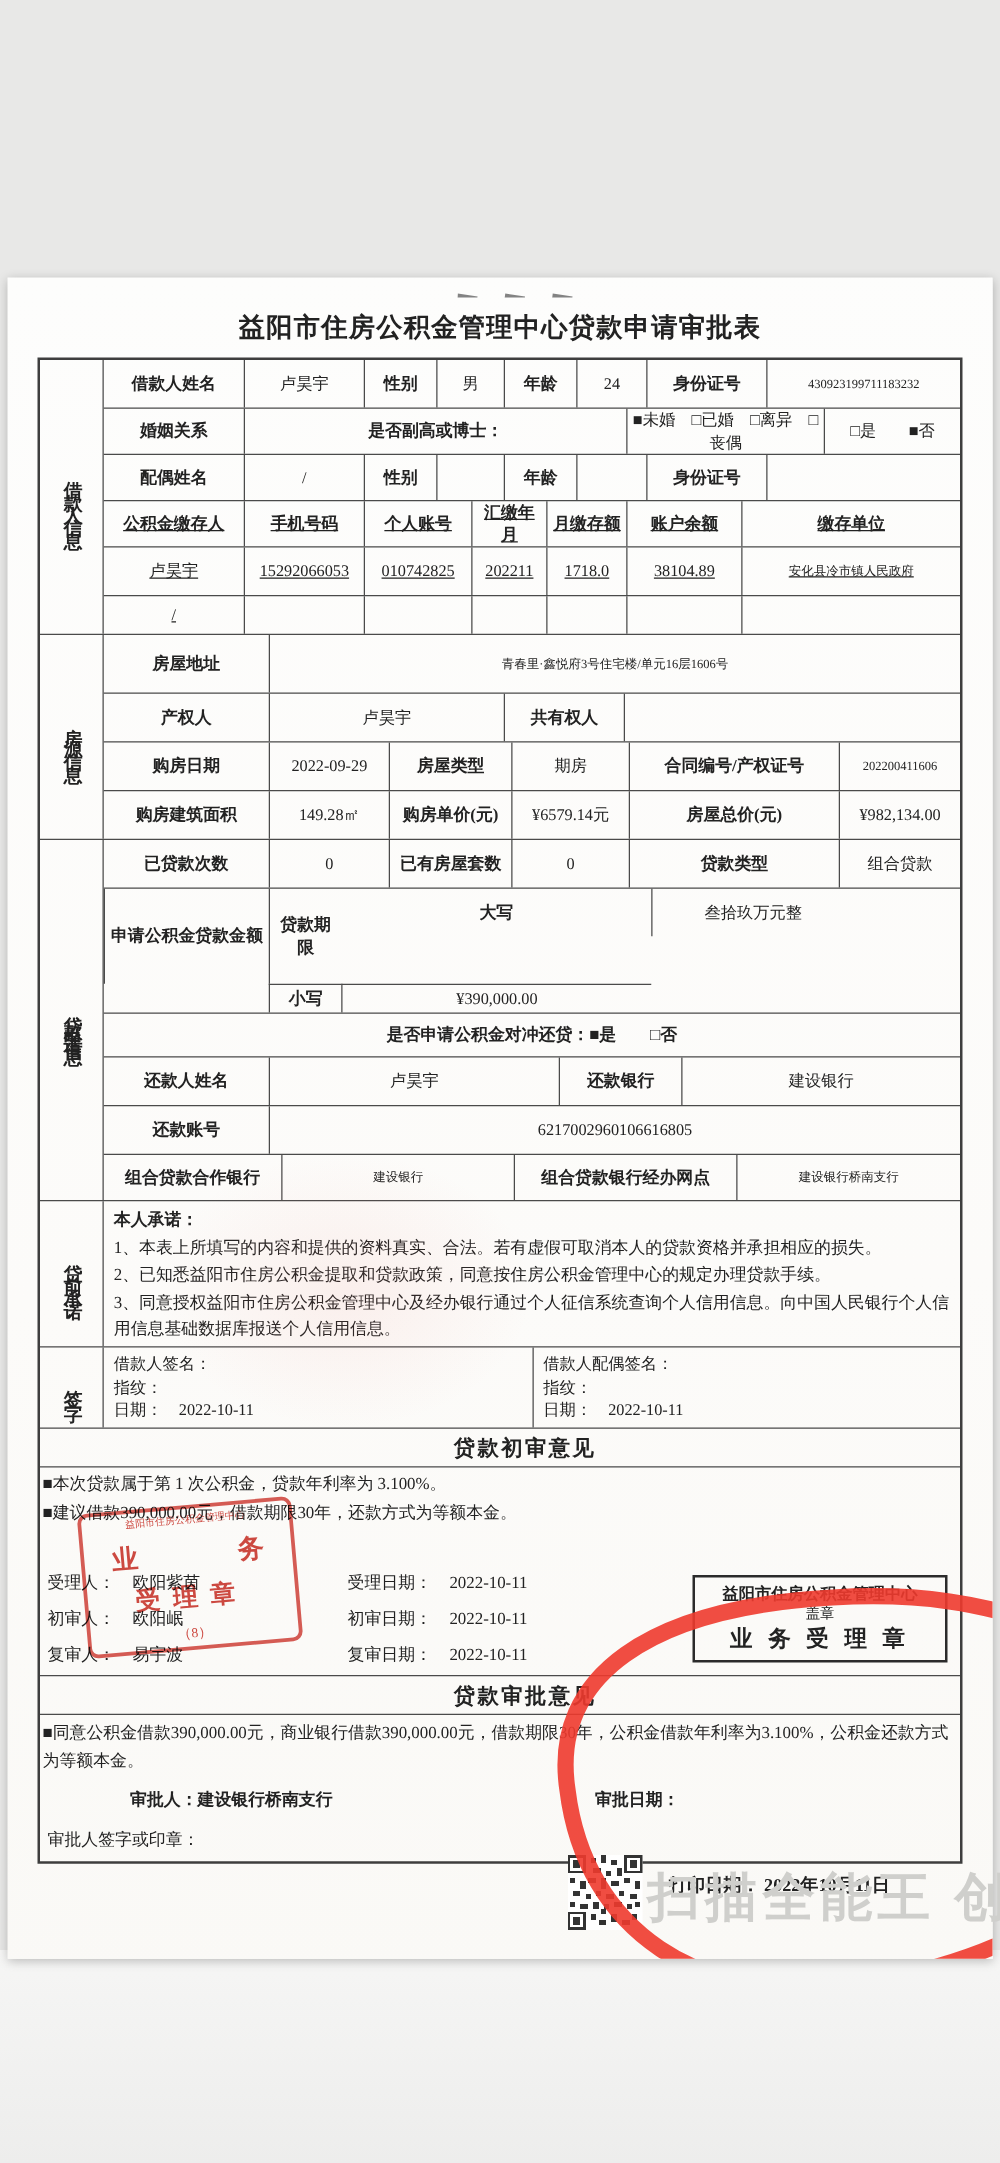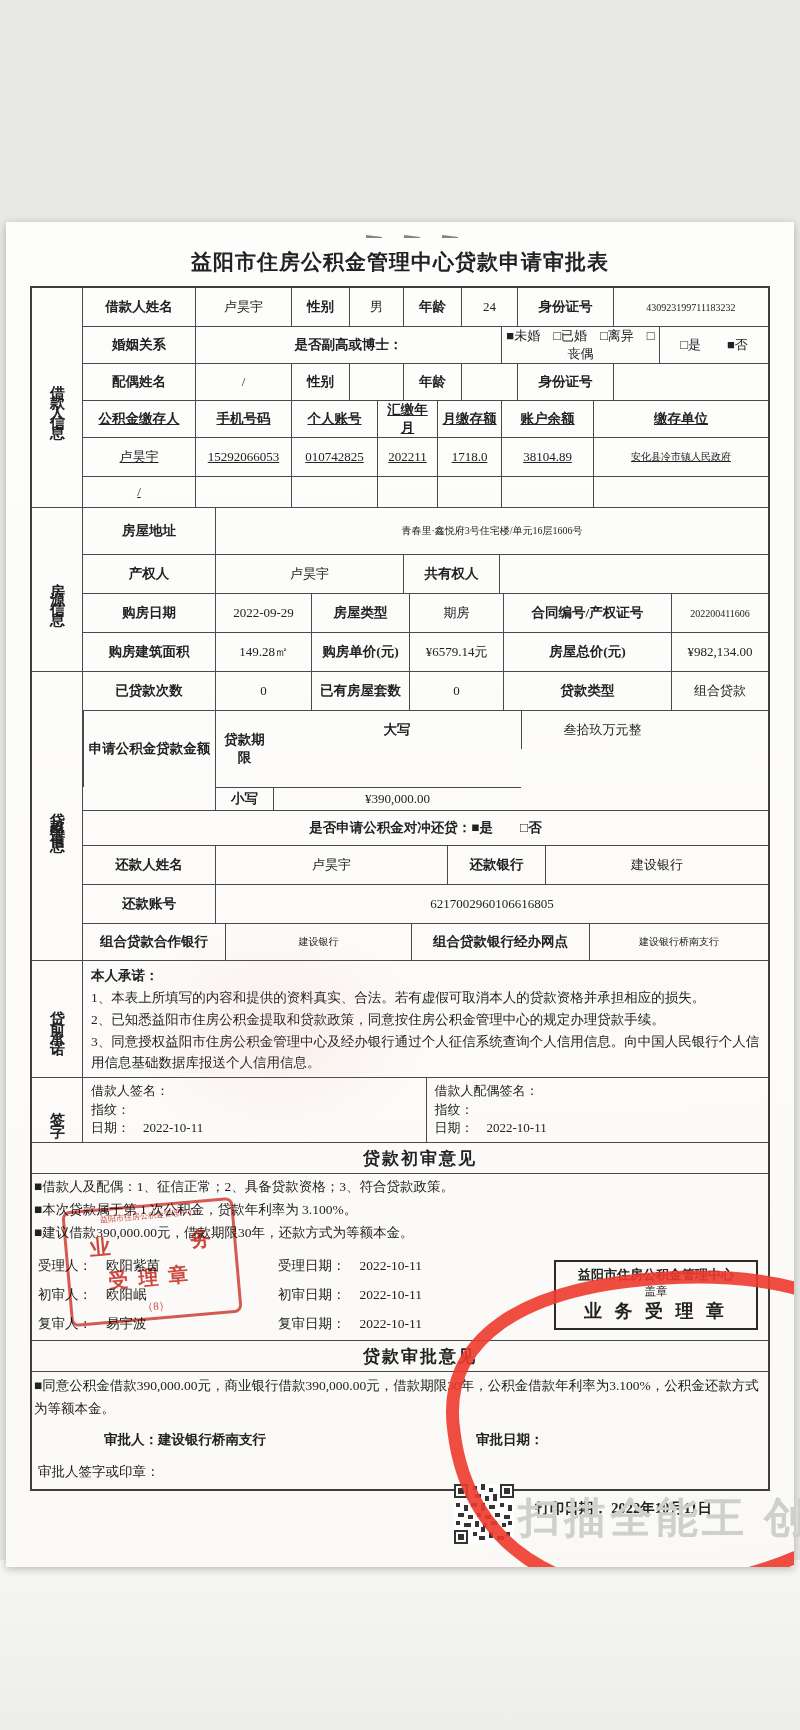--- a/index.html
+++ b/index.html
@@ -285,21 +285,20 @@
             <span>指纹：</span>
             <span><i style="font-style:normal">日期：</i>　<i style="font-style:normal">2022-10-11</i></span>
           </div>
         </div>
       </div>
     </div>
 
     <div class="full">
       <div class="center-head">贷款初审意见</div>
       <div class="review-lines">
-        <div>■借款人及配偶：1、征信正常；2、具备贷款资格；3、符合贷款政策。</div>
         <div>■本次贷款属于第 1 次公积金，贷款年利率为 3.100%。</div>
         <div>■建议借款390,000.00元，借款期限30年，还款方式为等额本金。</div>
       </div>
       <div class="people">
         <div class="col1">
           <div><span>受理人：</span><span class="nm">欧阳紫茵</span></div>
           <div><span>初审人：</span><span class="nm">欧阳岷</span></div>
           <div><span>复审人：</span><span class="nm">易宇波</span></div>
         </div>
         <div class="col2">

